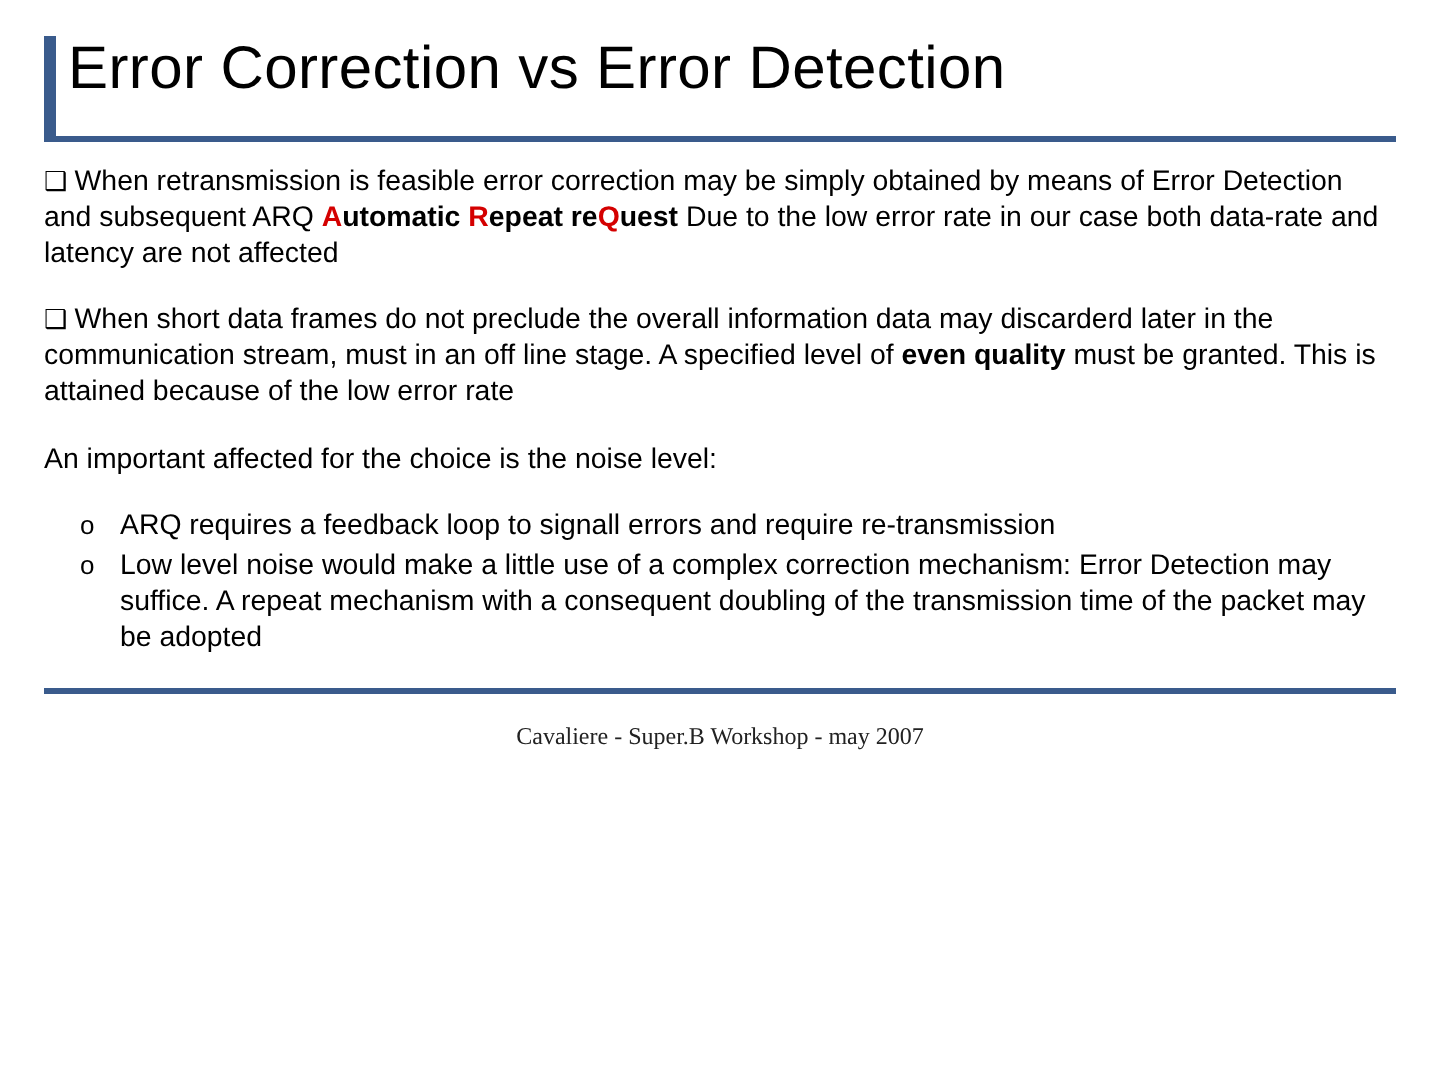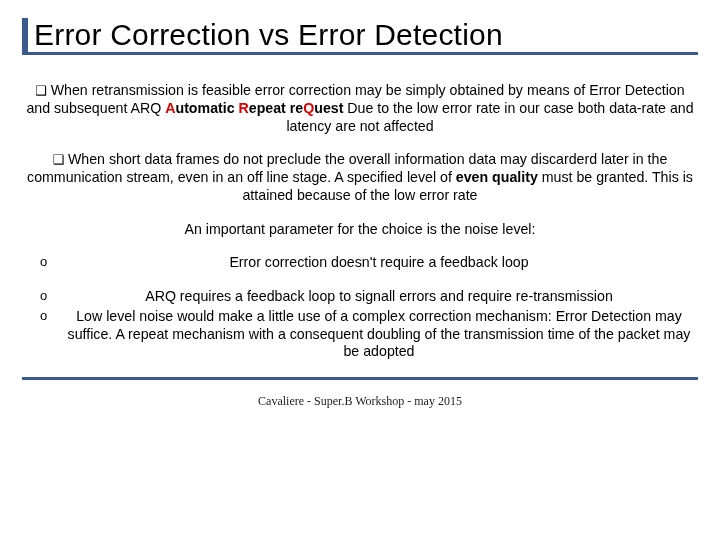--- a/index.html
+++ b/index.html
@@ -9,32 +9,31 @@
     background: #fff;
     font-family: Arial, Helvetica, sans-serif;
     color: #000;
     position: relative;
     padding: 18px 22px 10px 22px;
   }
   .title-wrap {
     border-left: 6px solid #3a5b8c;
     padding-left: 6px;
     border-bottom: 3px solid #3a5b8c;
-    padding-bottom: 0;
-    margin-bottom: 27px;
+    padding-bottom: 16px;
+    margin-bottom: 12px;
   }
   .title {
     font-size: 30px;
     font-weight: normal;
     letter-spacing: 0.2px;
   }
   .content {
     font-size: 14.2px;
     line-height: 1.25;
-    text-align: center;
   }
   .para {
     margin-bottom: 16px;
   }
   .sq-bullet::before {
     content: "❑ ";
     font-size: 13px;
   }
   .circ-list {
     list-style: none;
@@ -75,31 +74,30 @@
   <h1 class="title">Error Correction vs Error Detection</h1>
 </div>
 
 <div class="content">
 
   <p class="para">
     <span class="sq-bullet"></span><span>When retransmission is feasible error correction may be simply obtained by means of Error Detection and subsequent ARQ </span><span class="red-letter">A</span><span class="bold">utomatic </span><span class="red-letter">R</span><span class="bold">epeat  re</span><span class="red-letter">Q</span><span class="bold">uest</span><span> Due to the low error rate in our case both data-rate and latency are not affected</span>
   </p>
 
   <p class="para">
-    <span class="sq-bullet"></span><span>When short data frames do not preclude the overall information data may discarderd later in the communication stream, even in an off line stage. A specified level  of </span><span class="bold">even quality</span><span> must be granted. This is attained because of the low error rate</span>
+    <span class="sq-bullet"></span><span>When short data frames do not preclude the overall information data may discarderd later in the communication stream, must in an off line stage. A specified level  of </span><span class="bold">even quality</span><span> must be granted. This is attained because of the low error rate</span>
   </p>
 
-  <p class="para"> An important parameter for the choice is the noise level:</p>
+  <p class="para"> An important affected for the choice is the noise level:</p>
 
   <ul class="circ-list">
-    <li>Error correction doesn't require a feedback loop</li>
   </ul>
 
   <ul class="circ-list">
     <li>ARQ requires a feedback loop to signall errors and require re-transmission</li>
     <li>Low level noise would make a little use of a complex correction mechanism: Error Detection may suffice. A repeat mechanism with a consequent doubling of the transmission time of the packet  may be adopted</li>
   </ul>
 
 </div>
 
 <div class="divider"></div>
 
-<div class="footer">Cavaliere - Super.B Workshop - may 2015</div>
+<div class="footer">Cavaliere - Super.B Workshop - may 2007</div>
 
 </body></html>

